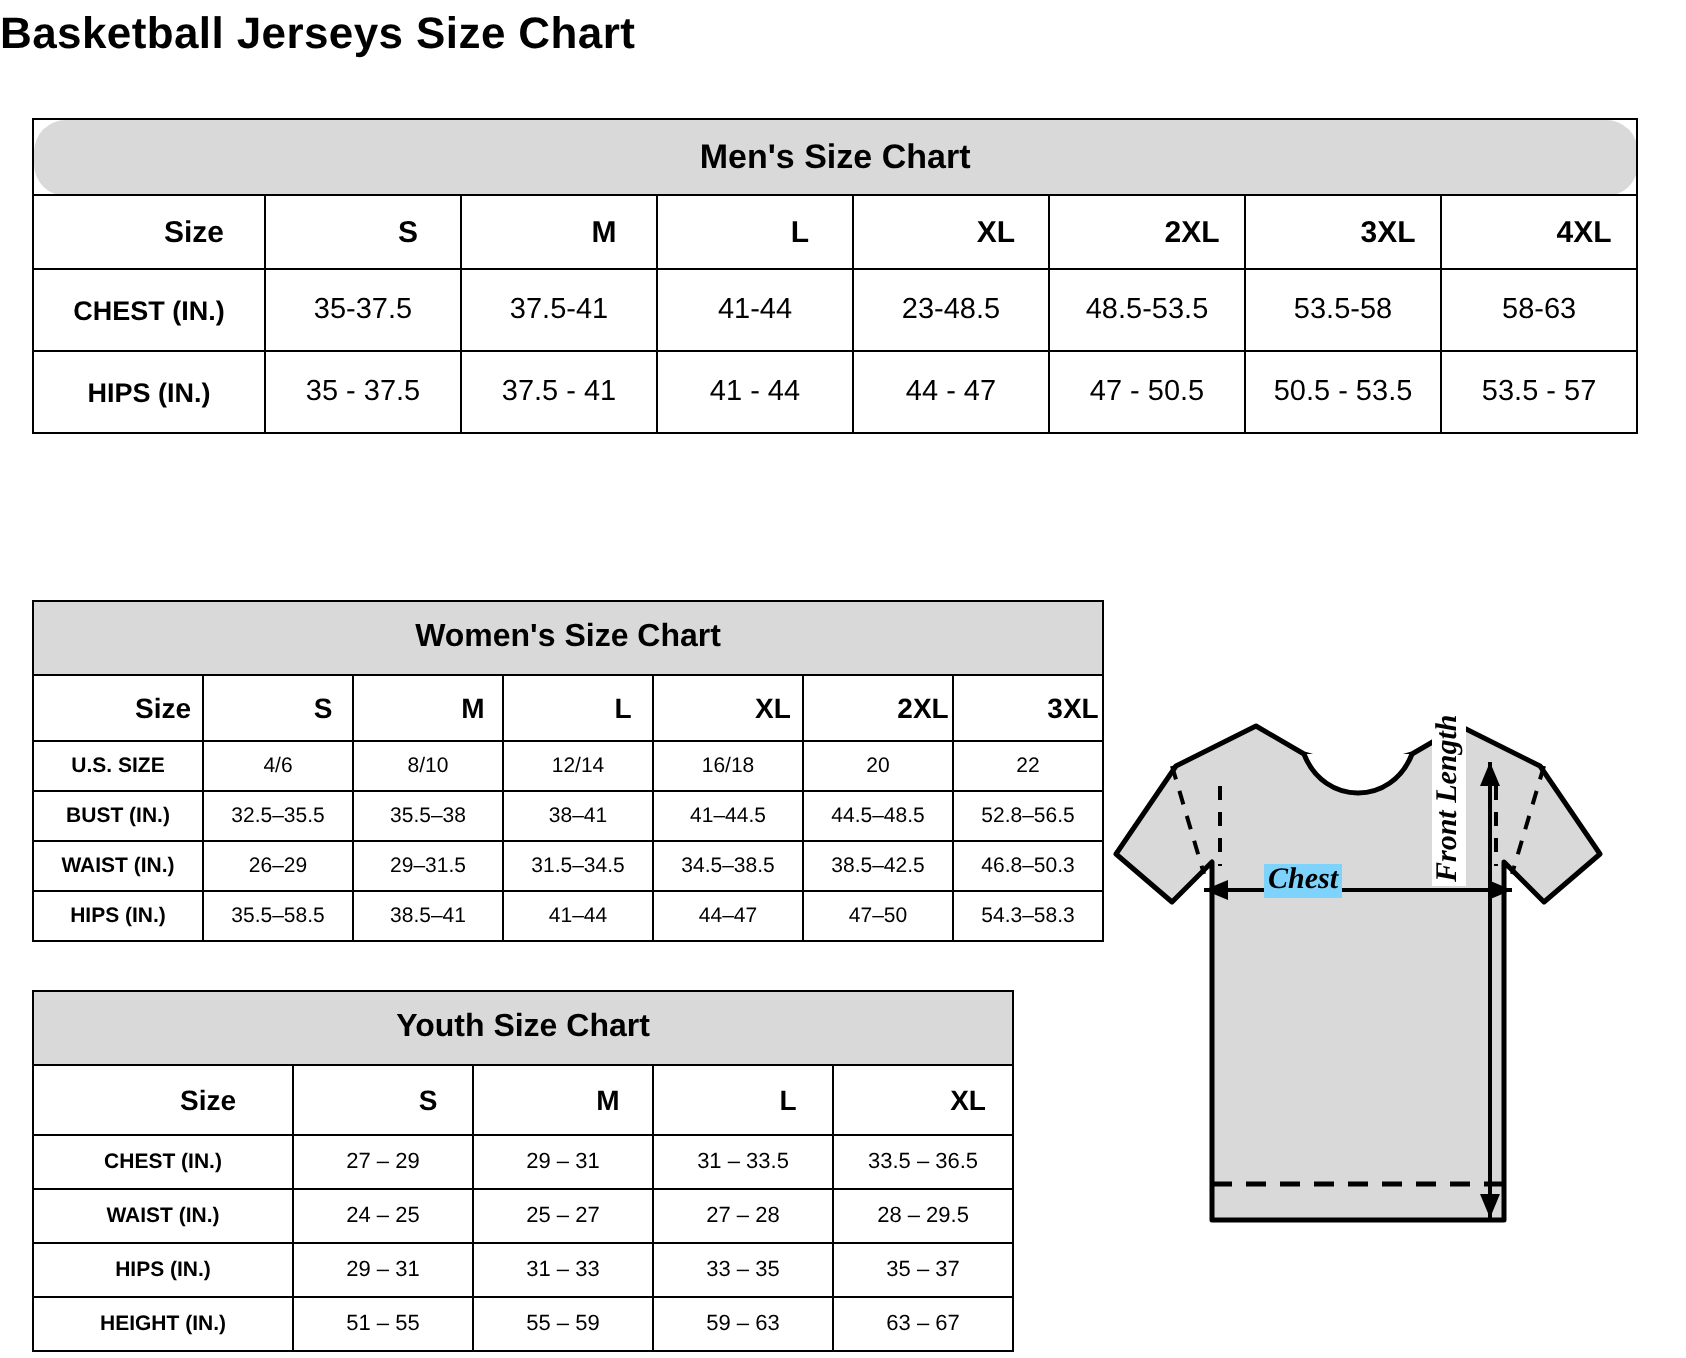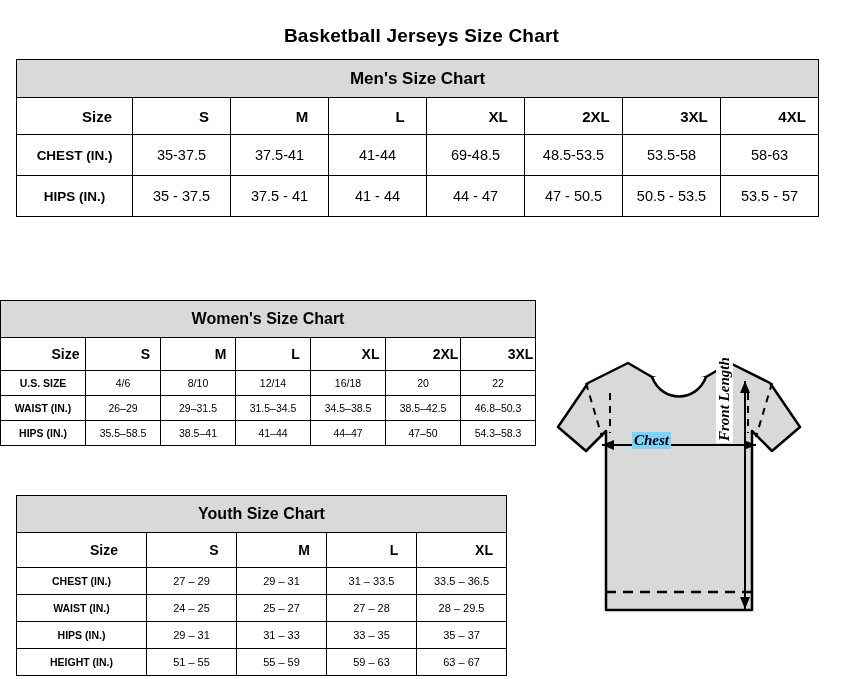--- a/index.html
+++ b/index.html
@@ -9,24 +9,23 @@
   }
   body {
     width: 843px;
     height: 679px;
     position: relative;
     font-family: "Liberation Sans", sans-serif;
     color: #000000;
     overflow: hidden;
   }
   .page-title {
-    text-align: center;
-    font-size: 19px;
-    font-weight: bold;
-    margin-top: 25px;
+    font-size: 22px;
+    font-weight: bold;
+    margin-top: 4px;
     letter-spacing: 0.2px;
   }
 
   table {
     border-collapse: collapse;
     table-layout: fixed;
   }
   table td, table th {
     border: 1px solid #000;
     text-align: center;
@@ -57,29 +56,30 @@
     font-size: 17px;
     height: 35px;
   }
   #mens-table .hdr-row td {
     font-size: 15px;
     height: 34px;
   }
   #mens-table tbody td {
     font-size: 14.5px;
     height: 38px;
+    border-radius: 16px;
   }
   #mens-table tbody td.rowlabel {
     font-size: 13.5px;
   }
 
   
   #womens-table {
     position: absolute;
-    left: 0;
+    left: 16px;
     top: 300px;
     width: 535px;
   }
   #womens-table .tbl-caption {
     font-size: 16px;
     height: 34px;
   }
   #womens-table .hdr-row td {
     font-size: 14px;
     height: 30px;
@@ -181,21 +181,21 @@
       <td>XL</td>
       <td>2XL</td>
       <td>3XL</td>
       <td>4XL</td>
     </tr>
     <tr>
       <td class="rowlabel">CHEST (IN.)</td>
       <td>35-37.5</td>
       <td>37.5-41</td>
       <td>41-44</td>
-      <td>69-48.5</td>
+      <td>23-48.5</td>
       <td>48.5-53.5</td>
       <td>53.5-58</td>
       <td>58-63</td>
     </tr>
     <tr>
       <td class="rowlabel">HIPS (IN.)</td>
       <td>35 - 37.5</td>
       <td>37.5 - 41</td>
       <td>41 - 44</td>
       <td>44 - 47</td>
@@ -230,20 +230,29 @@
       <td>3XL</td>
     </tr>
     <tr>
       <td class="rowlabel">U.S. SIZE</td>
       <td>4/6</td>
       <td>8/10</td>
       <td>12/14</td>
       <td>16/18</td>
       <td>20</td>
       <td>22</td>
+    </tr>
+    <tr>
+      <td class="rowlabel">BUST (IN.)</td>
+      <td>32.5–35.5</td>
+      <td>35.5–38</td>
+      <td>38–41</td>
+      <td>41–44.5</td>
+      <td>44.5–48.5</td>
+      <td>52.8–56.5</td>
     </tr>
     <tr>
       <td class="rowlabel">WAIST (IN.)</td>
       <td>26–29</td>
       <td>29–31.5</td>
       <td>31.5–34.5</td>
       <td>34.5–38.5</td>
       <td>38.5–42.5</td>
       <td>46.8–50.3</td>
     </tr>

